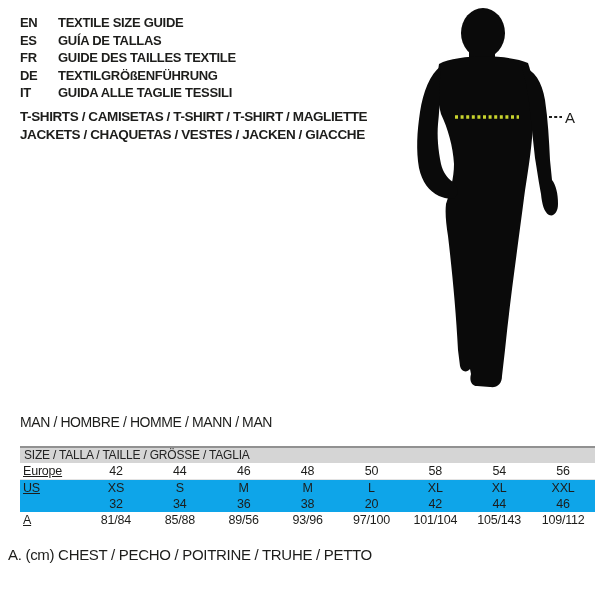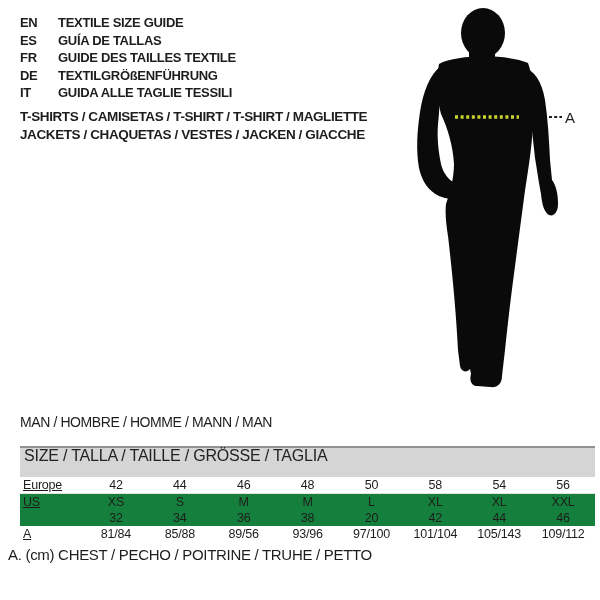--- a/index.html
+++ b/index.html
@@ -15,26 +15,26 @@
   
   #category-block{position:absolute;left:20px;top:108px;}
   .cat-row{height:17.6px;line-height:17.6px;font-size:13.5px;font-weight:700;letter-spacing:-0.4px;}
   
   #figure-wrap{position:absolute;left:403px;top:8px;width:180px;height:390px;}
   #figure-wrap svg{display:block;}
   
   #gender-heading{position:absolute;left:20px;top:414px;font-size:14px;font-weight:400;letter-spacing:-0.4px;}
   
   #size-table{position:absolute;left:20px;top:446px;width:575px;border-top:2px solid #919191;}
-  .t-header{height:29px;line-height:15px;background:#d5d5d5;font-size:16px;
+  .t-header{height:15px;line-height:15px;background:#d5d5d5;font-size:12px;
     letter-spacing:-0.2px;padding-left:4px;color:#232323;}
   .t-row{display:grid;grid-template-columns:64px repeat(8,1fr);font-size:12.5px;letter-spacing:-0.2px;}
   .t-row .cell{text-align:center;line-height:16px;height:16px;}
   .t-row .label{text-align:left;padding-left:3px;text-decoration:underline;}
-  .t-row.shaded{background:#15803d;}
+  .t-row.shaded{background:#0ea5e9;}
   .t-row.first-shaded{border-top:1px solid #e3e3e3;}
   .t-row.last{height:17px;}
   .t-row.last .cell{line-height:17px;height:17px;}
   
   #footnote{position:absolute;left:8px;top:546px;font-size:15px;font-weight:400;letter-spacing:-0.3px;}
 </style>
 </head>
 <body>
 
 <div id="canvas">

